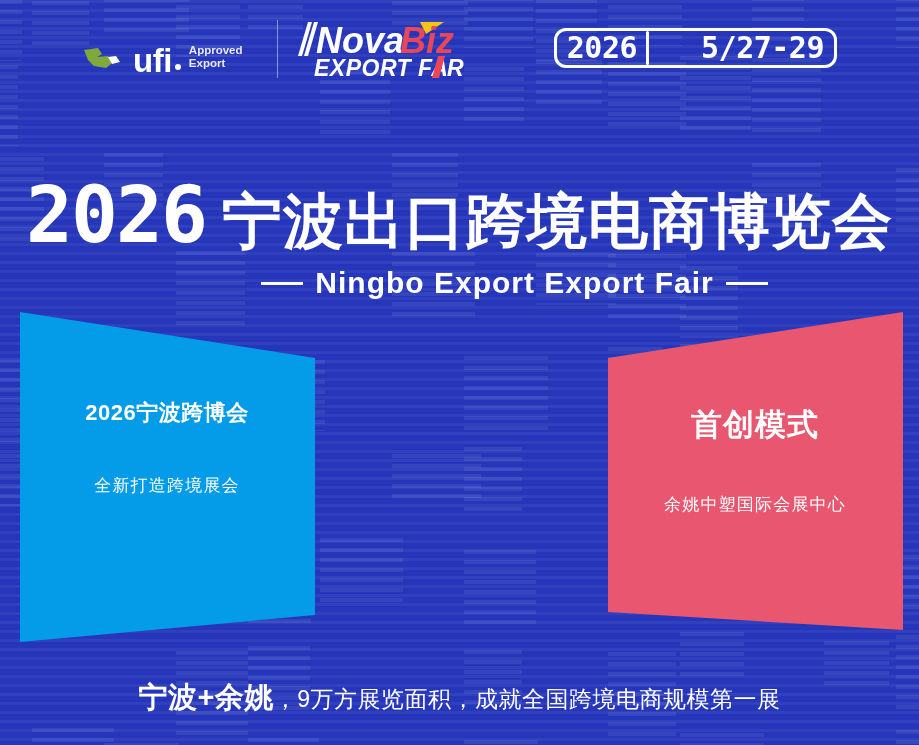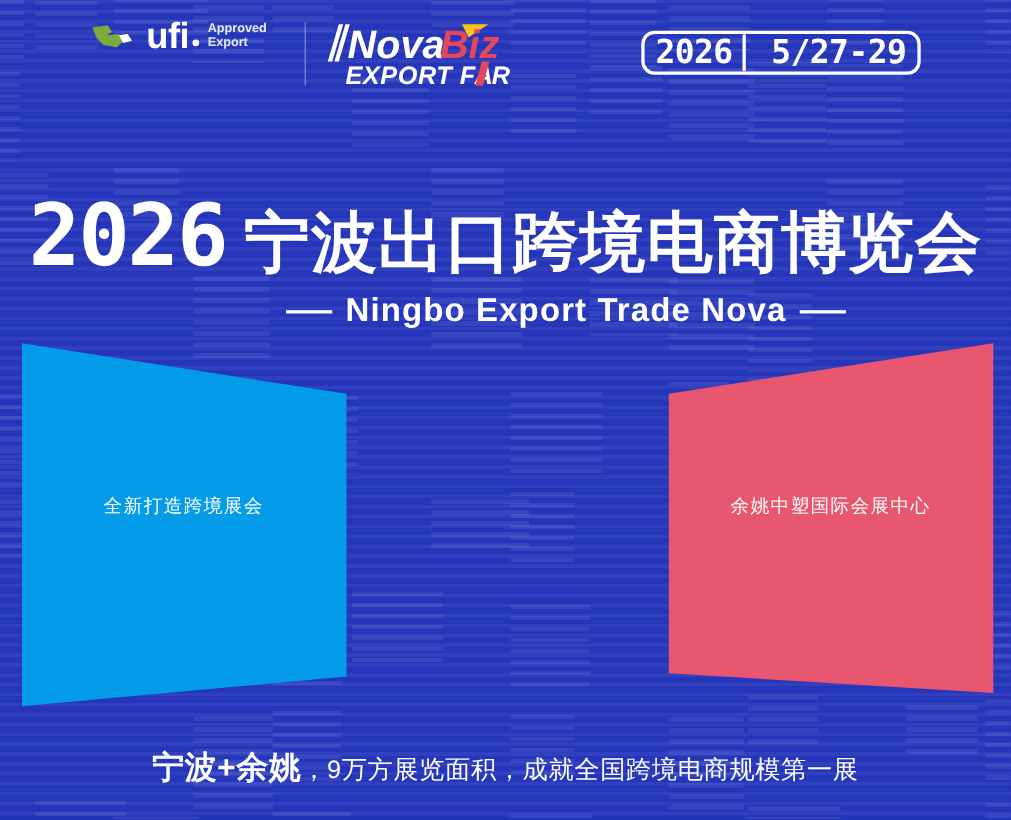--- a/index.html
+++ b/index.html
@@ -55,23 +55,22 @@
 
   
   .topbar {
     position: absolute;
     left: 0; top: 0;
     width: 919px; height: 100px;
     z-index: 6;
   }
   .ufi-logo {
     position: absolute;
-    left: 82px; top: 16px;
+    left: 82px; top: 44px;
     display: flex;
-    align-items: center;
     gap: 7px;
   }
   .ufi-mark { width: 44px; height: 28px; display: block; }
   .ufi-word {
     font-size: 33px;
     font-weight: 700;
     letter-spacing: -0.5px;
     line-height: 1;
     color: #ffffff;
   }
@@ -121,26 +120,27 @@
     letter-spacing: -0.5px;
     font-family: "DejaVu Sans Mono", monospace;
   }
   .date-sep {
     width: 3px;
     background: #ffffff;
     border-radius: 2px;
   }
   .date-range {
     display: flex; align-items: center;
-    padding: 0 10px 0 23px;
+    padding: 0 10px 0 4px;
     font-size: 30px;
     font-weight: 700;
     line-height: 1;
     letter-spacing: -0.5px;
     font-family: "DejaVu Sans Mono", monospace;
+    margin-left: 48px;
   }
 
   
   .headline {
     position: absolute;
     left: 0; top: 176px;
     width: 919px;
     z-index: 6;
     text-align: center;
   }
@@ -365,36 +365,38 @@
     </div>
   </div>
 
   <div class="headline">
     <div class="headline-row">
       <div class="headline-year">2026</div>
       <div class="headline-cn">宁波出口跨境电商博览会</div>
     </div>
     <div class="headline-en-row">
       <div class="rule"></div>
-      <div class="headline-en">Ningbo Export  Trade Nova</div>
+      <div class="headline-en">Ningbo Export  Export Fair</div>
       <div class="rule"></div>
     </div>
   </div>
 
   <div class="panels">
     <svg width="919" height="745" viewBox="0 0 919 745" style="position:absolute;inset:0">
       <polygon points="20,312 315,358 315,615 20,642" fill="#049ce8"></polygon>
       <polygon points="608,358 903,312 903,630 608,612" fill="#e9566f"></polygon>
     </svg>
 
     <div class="panel-label" style="left:32px; top:400px;">
+      <div class="panel-line1">2026宁波跨博会</div>
       <div class="panel-venue">全新打造跨境展会</div>
     </div>
 
     <div class="panel-label" style="left:620px; top:400px;">
+      <div class="panel-line2">首创模式</div>
       <div class="panel-venue">余姚中塑国际会展中心</div>
     </div>
   </div>
 
 
   <div class="tagline">
     <span class="tag-strong">宁波+余姚</span><span class="tag-rest">，9万方展览面积，成就全国跨境电商规模第一展</span>
   </div>
 
 </div>

